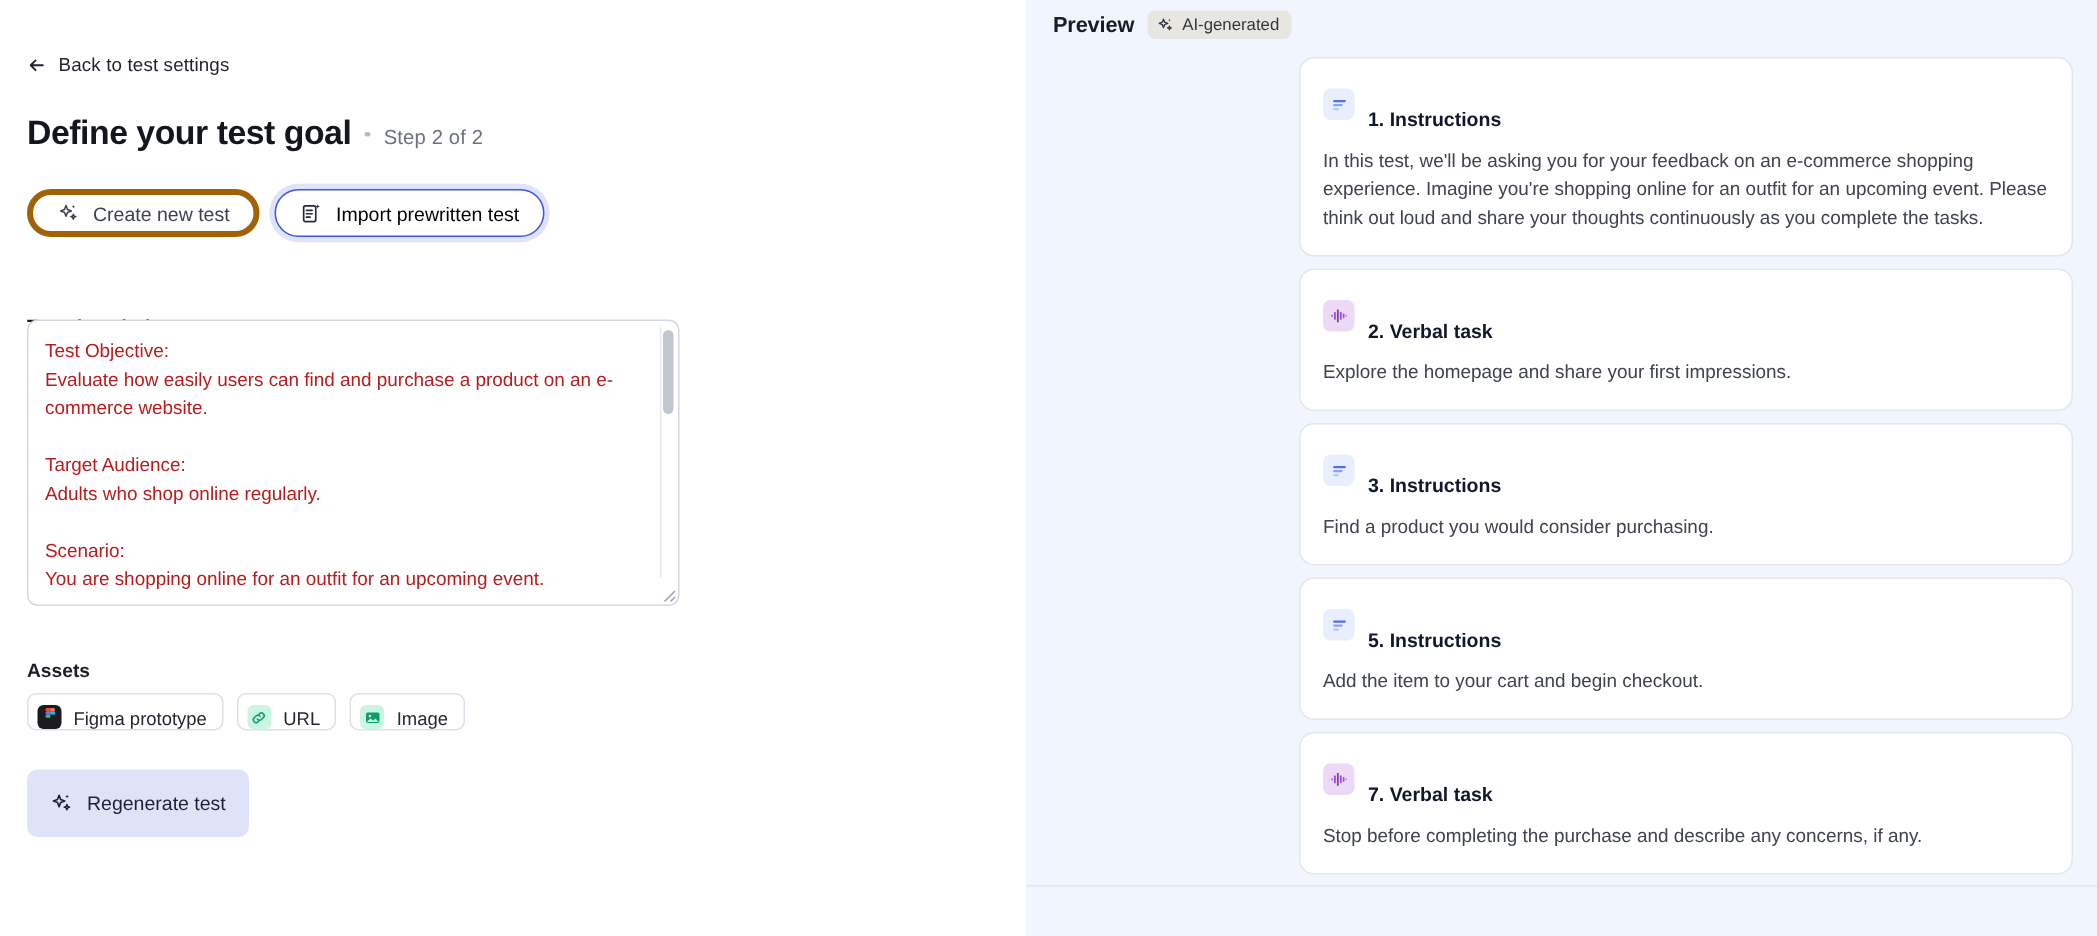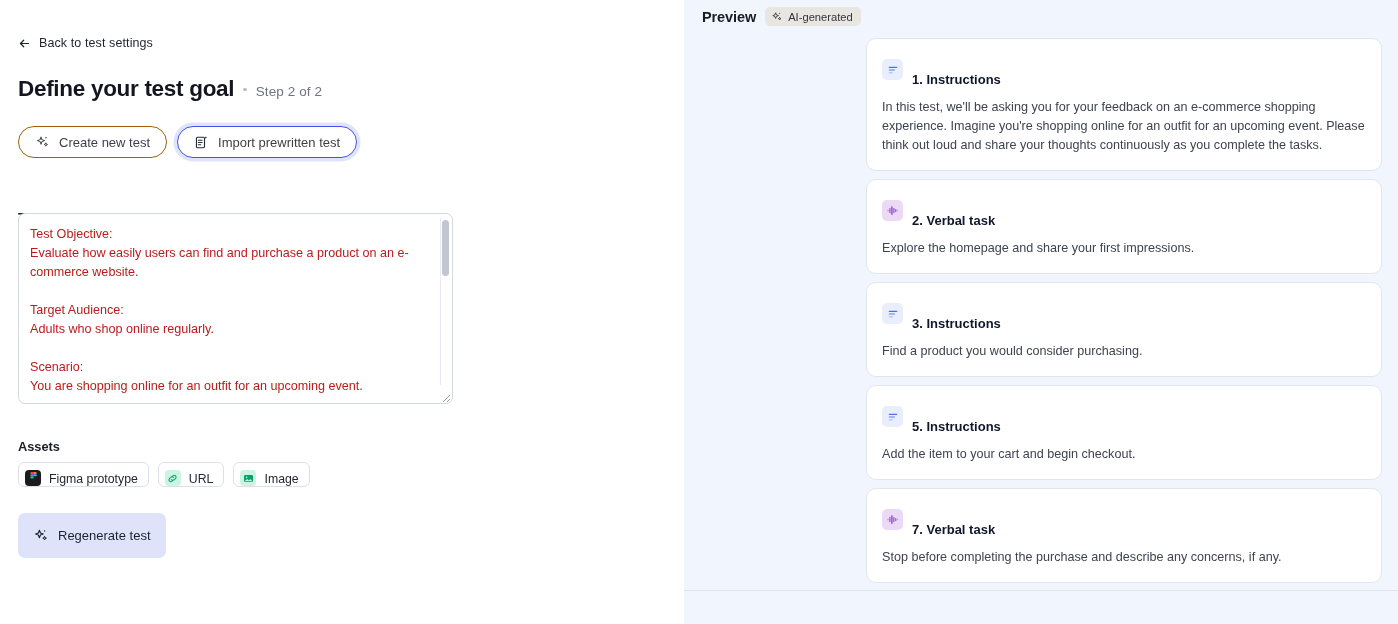--- a/index.html
+++ b/index.html
@@ -33,27 +33,27 @@
   }
   .page-title { font-size: 22.5px; font-weight: 700; color: #14161f; letter-spacing: -.3px; }
   .title-dot { width: 3.5px; height: 3.5px; border-radius: 50%; background: #b9bdc8; position: relative; top: -5px; }
   .step-label { font-size: 13.5px; color: #6e7380; letter-spacing: .1px; }
 
   .mode-row { position: absolute; left: 18px; top: 126px; display: flex; gap: 10px; align-items: center; }
   .mode-btn {
     display: flex; align-items: center; gap: 9px;
     height: 32px; padding: 0 16px;
     border-radius: 999px; background: #ffffff;
-    border: 1px solid #a16207;
+    border: 4px solid #a16207;
     font-size: 13px; color: #3c414e; cursor: pointer;
     white-space: nowrap;
   }
   .mode-btn.active {
     border: 1.4px solid #4154e8;
-    color: #404040;
+    color: #000000;
     box-shadow: 0 0 0 3.5px rgba(97,116,235,0.20);
   }
   .mode-btn svg { display: block; flex: none; }
 
   .desc-header {
     position: absolute; left: 18px; top: 188px;
     width: 435px; display: flex; align-items: center; justify-content: space-between;
   }
   .desc-label { font-size: 12.8px; font-weight: 700; color: #1b1e28; }
   .tips-link {

